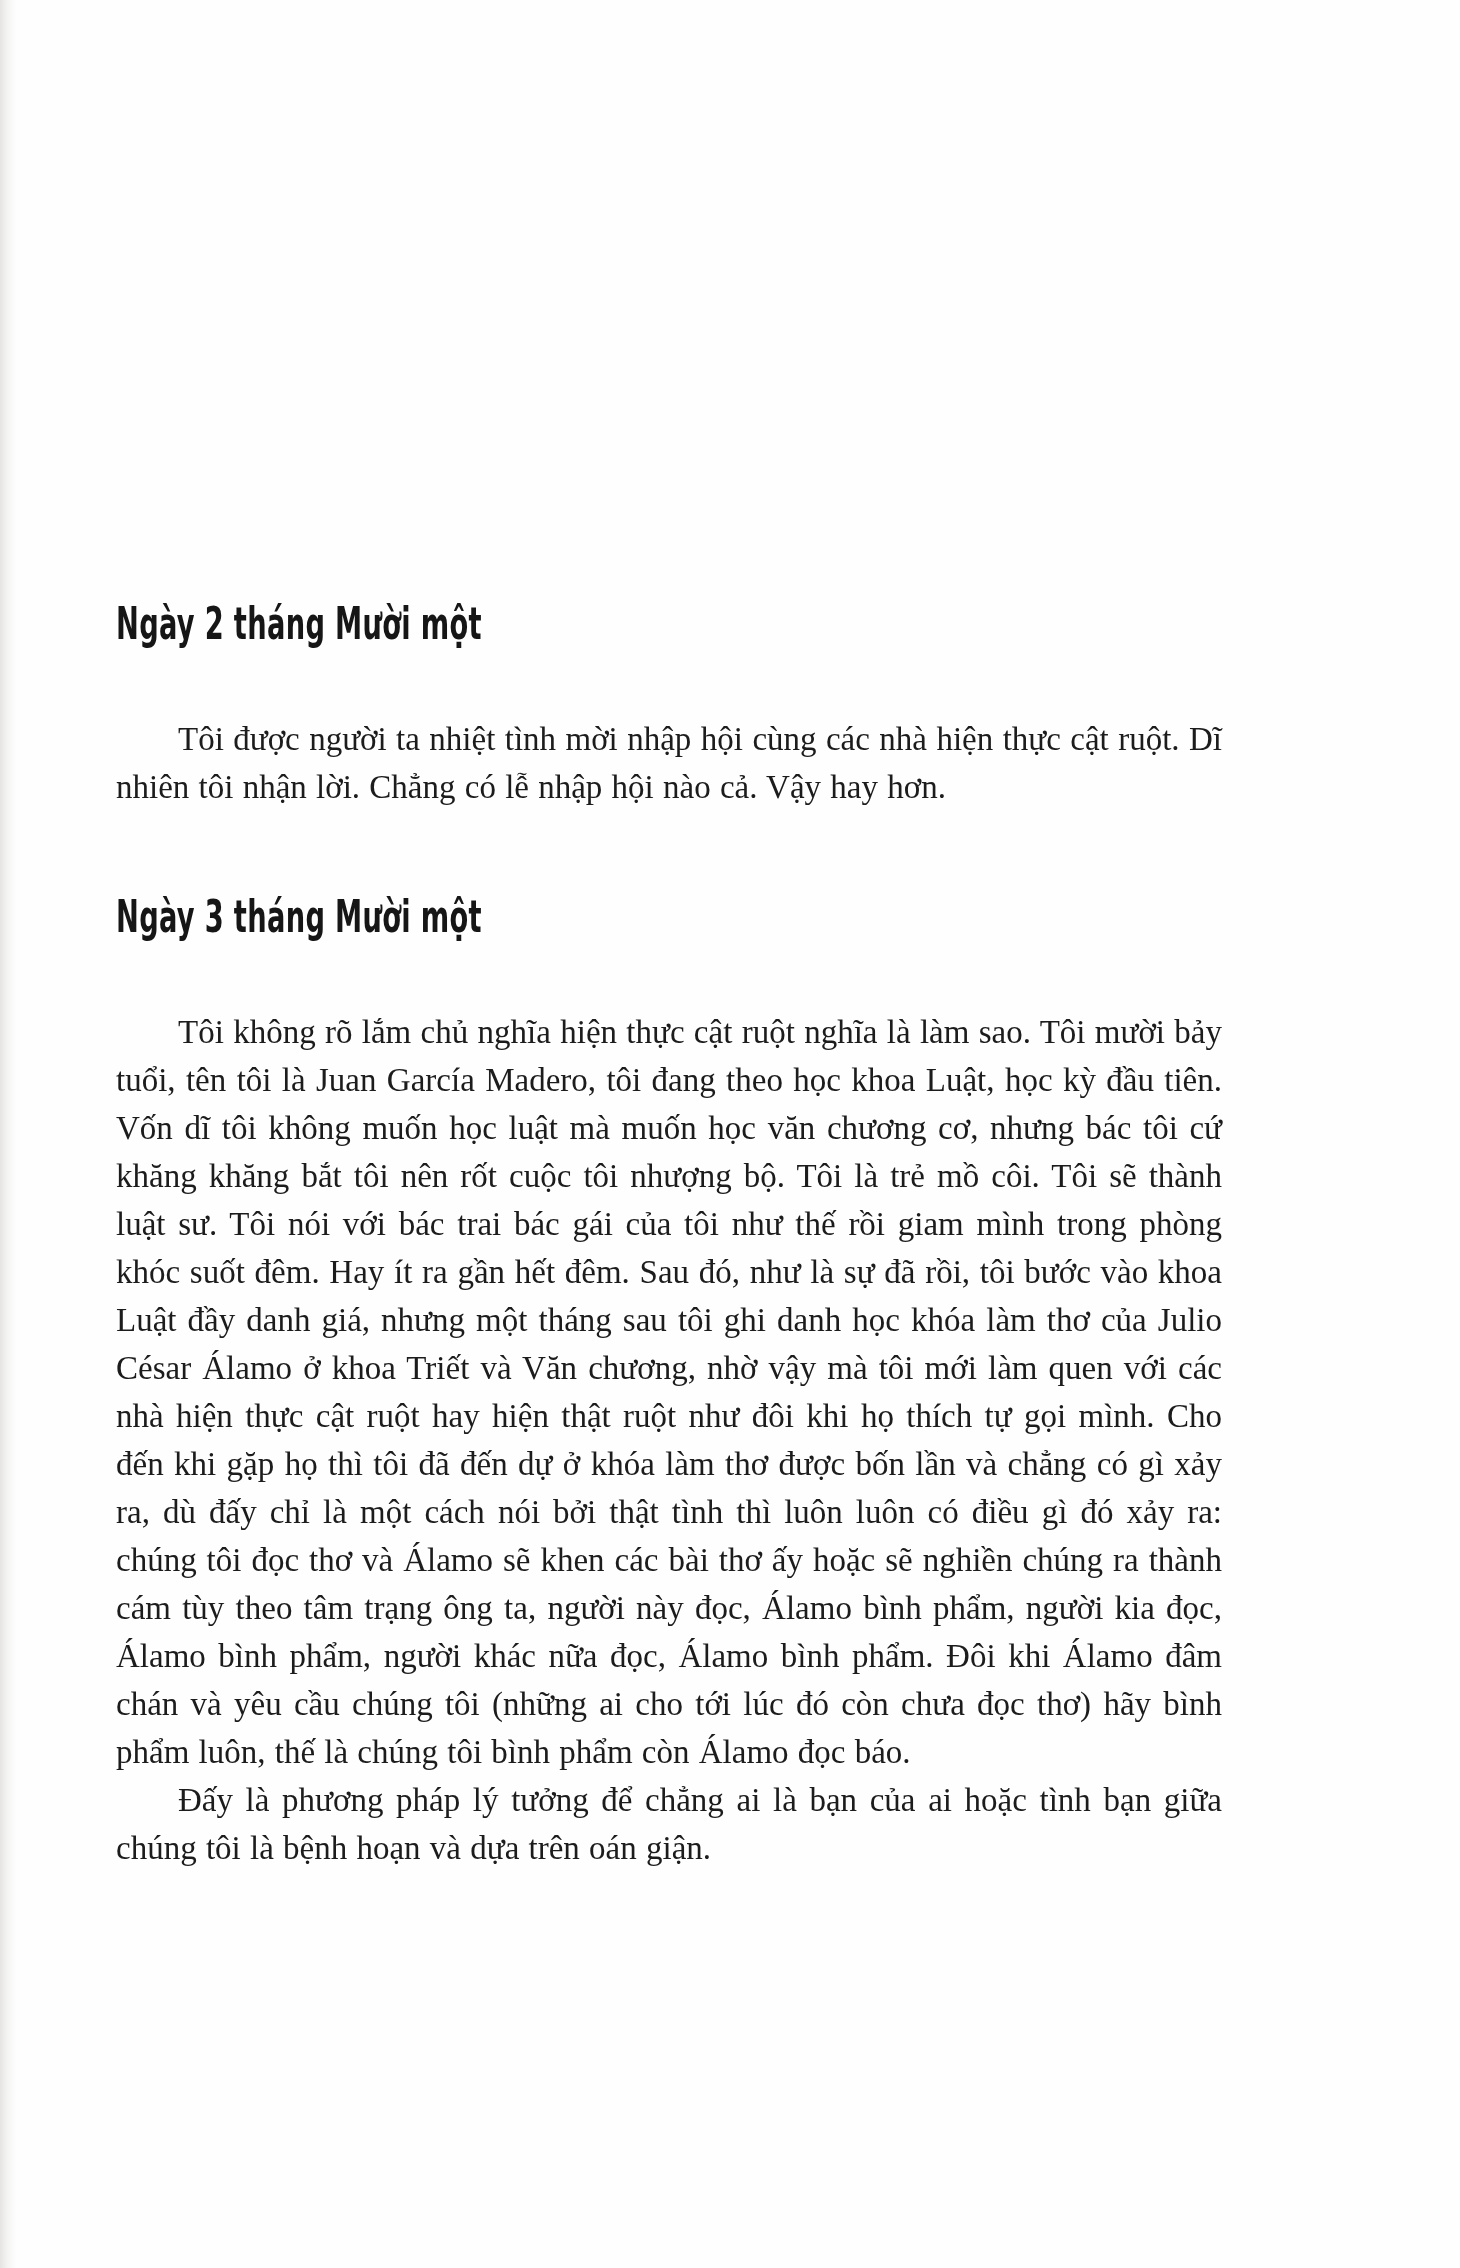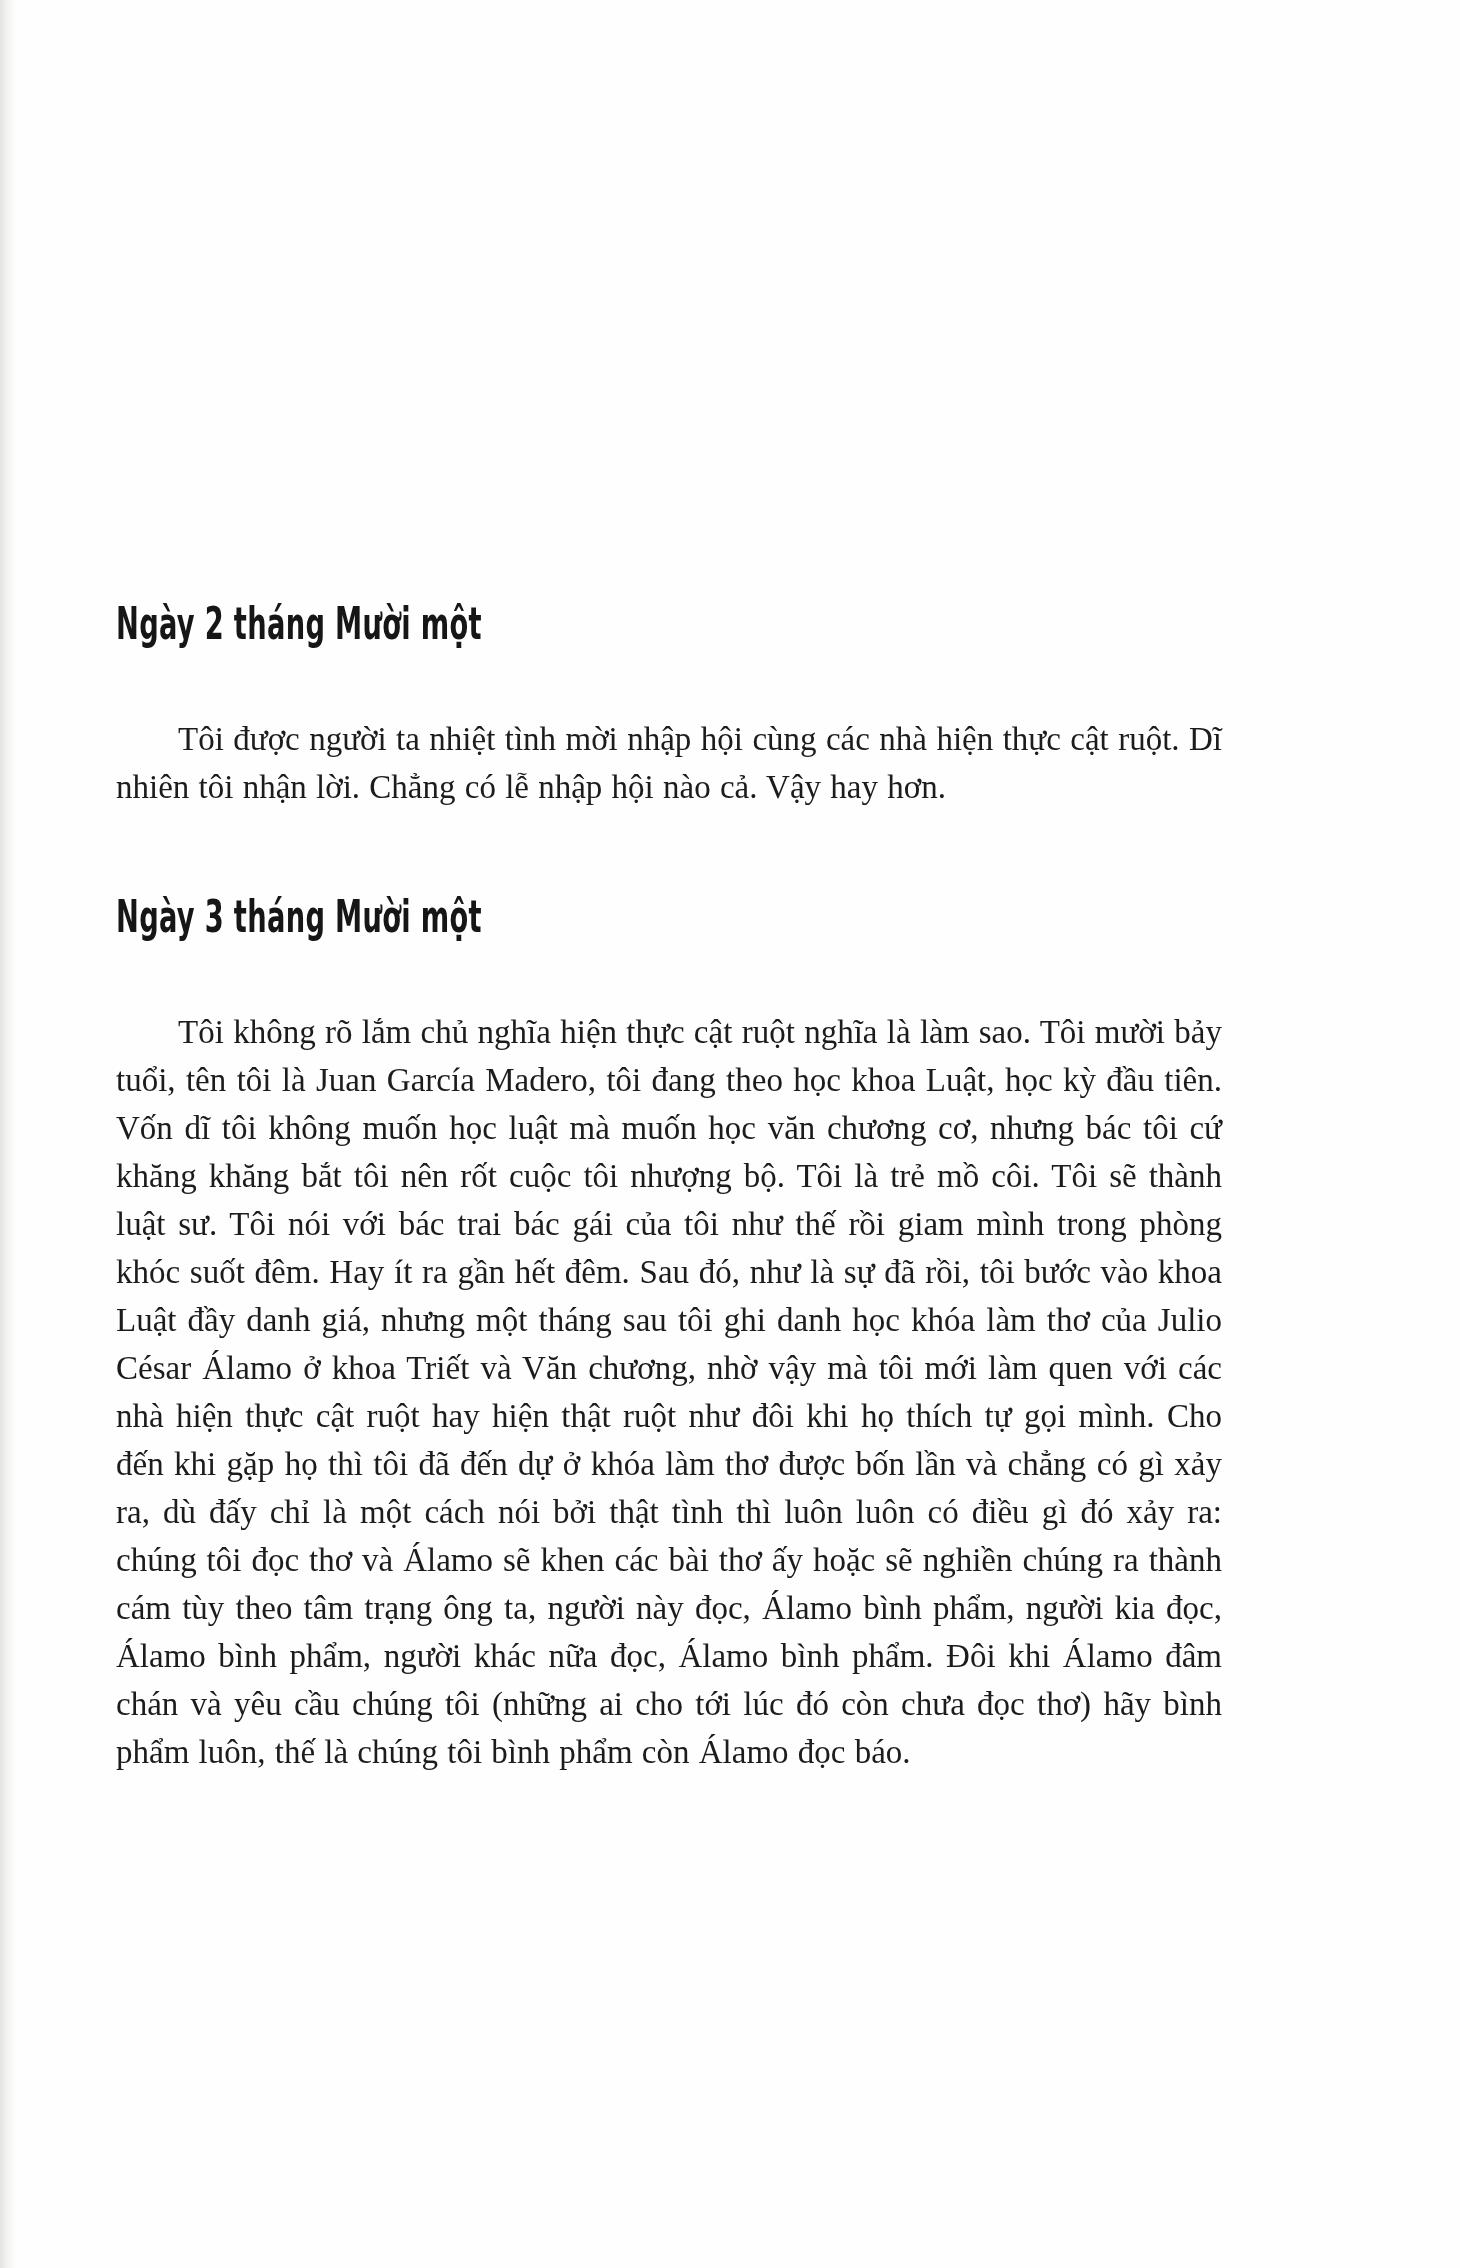--- a/index.html
+++ b/index.html
@@ -76,14 +76,15 @@
   </h2>
 
   <p class="body-paragraph">Tôi được người ta nhiệt tình mời nhập hội cùng các nhà hiện thực cật ruột. Dĩ nhiên tôi nhận lời. Chẳng có lễ nhập hội nào cả. Vậy hay hơn.</p>
 
   <h2 class="entry-heading second">
     <span class="condensed">Ngày 3 tháng Mười một</span>
   </h2>
 
   <p class="body-paragraph">Tôi không rõ lắm chủ nghĩa hiện thực cật ruột nghĩa là làm sao. Tôi mười bảy tuổi, tên tôi là Juan García Madero, tôi đang theo học khoa Luật, học kỳ đầu tiên. Vốn dĩ tôi không muốn học luật mà muốn học văn chương cơ, nhưng bác tôi cứ khăng khăng bắt tôi nên rốt cuộc tôi nhượng bộ. Tôi là trẻ mồ côi. Tôi sẽ thành luật sư. Tôi nói với bác trai bác gái của tôi như thế rồi giam mình trong phòng khóc suốt đêm. Hay ít ra gần hết đêm. Sau đó, như là sự đã rồi, tôi bước vào khoa Luật đầy danh giá, nhưng một tháng sau tôi ghi danh học khóa làm thơ của Julio César Álamo ở khoa Triết và Văn chương, nhờ vậy mà tôi mới làm quen với các nhà hiện thực cật ruột hay hiện thật ruột như đôi khi họ thích tự gọi mình. Cho đến khi gặp họ thì tôi đã đến dự ở khóa làm thơ được bốn lần và chẳng có gì xảy ra, dù đấy chỉ là một cách nói bởi thật tình thì luôn luôn có điều gì đó xảy ra: chúng tôi đọc thơ và Álamo sẽ khen các bài thơ ấy hoặc sẽ nghiền chúng ra thành cám tùy theo tâm trạng ông ta, người này đọc, Álamo bình phẩm, người kia đọc, Álamo bình phẩm, người khác nữa đọc, Álamo bình phẩm. Đôi khi Álamo đâm chán và yêu cầu chúng tôi (những ai cho tới lúc đó còn chưa đọc thơ) hãy bình phẩm luôn, thế là chúng tôi bình phẩm còn Álamo đọc báo.</p>
 
+  <p class="body-paragraph">Đấy là phương pháp lý tưởng để chẳng ai là bạn của ai hoặc tình bạn giữa chúng tôi là bệnh hoạn và dựa trên oán giận.</p>
 
 </div>
 
 </body></html>

